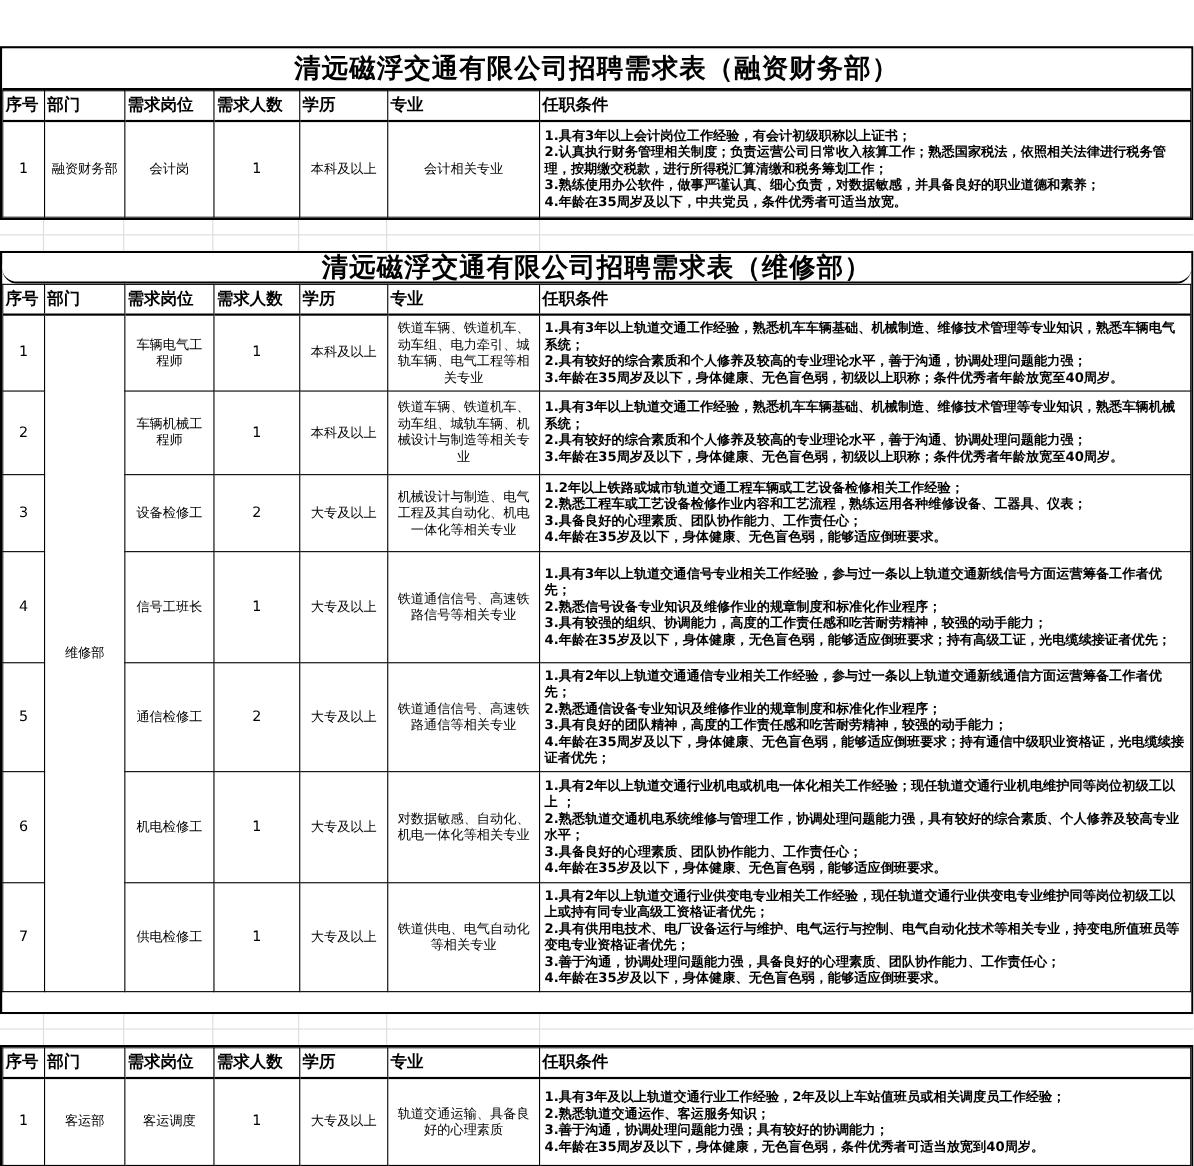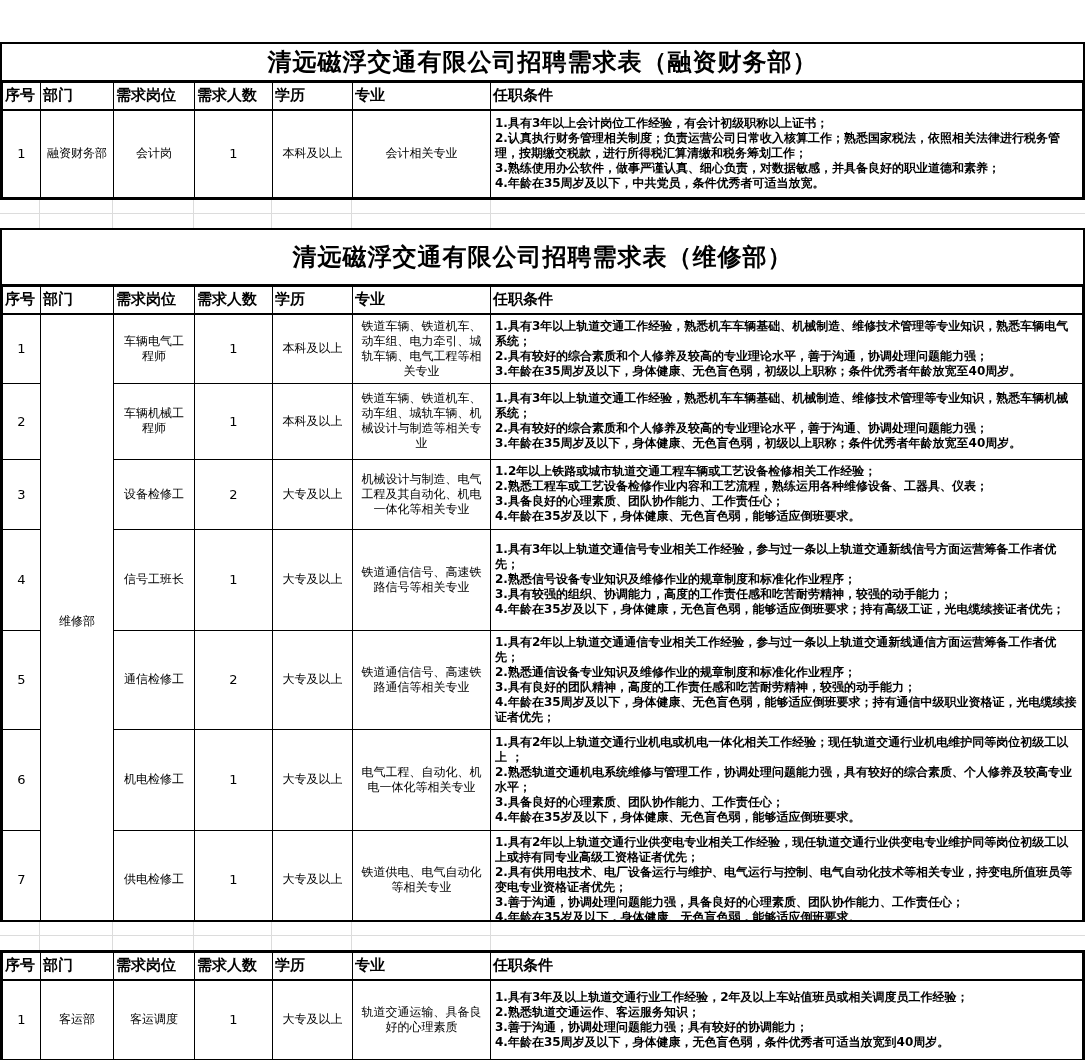--- a/index.html
+++ b/index.html
@@ -3,21 +3,21 @@
 <meta charset="utf-8">
 <style>
   html,body{margin:0;padding:0;background:#ffffff;}
   body{width:1085px;font-family:"DejaVu Sans","Liberation Sans",sans-serif;color:#000;}
   .doc{width:1085px;}
   .block{border:2px solid #000;box-sizing:border-box;overflow:hidden;background:#fff;}
   .b1{height:158px;margin-top:42px;} .b2{height:694px;} .b3{height:152px;}
   .tbl-title{display:flex;align-items:center;justify-content:center;
              font-weight:bold;font-size:24px;letter-spacing:1px;
              border-bottom:2px solid #000;box-sizing:border-box;background:#fff;}
-  .b1 .tbl-title{height:38px;} .b2 .tbl-title{height:56px;} .b3 .tbl-title{height:40px;}
+  .b1 .tbl-title{height:38px;} .b2 .tbl-title{height:28px;border-radius:18px;} .b3 .tbl-title{height:40px;}
   table.grid{border-collapse:collapse;table-layout:fixed;width:100%;}
   .grid th,.grid td{border:1px solid #000;box-sizing:border-box;padding:0 2px;
                     overflow:hidden;}
   .grid th{font-size:15px;font-weight:bold;height:27px;text-align:left;
            border-bottom:2px solid #000;}
   .grid td{font-size:12px;text-align:center;vertical-align:middle;line-height:15px;}
   td.num{font-size:13px;}
   td.post,td.major{padding:2px 6px;}
   td.req{text-align:left;padding:4px 3px 4px 4px;font-weight:bold;}
   td.req div{line-height:15px;}
@@ -170,21 +170,21 @@
               <div>2.熟悉通信设备专业知识及维修作业的规章制度和标准化作业程序；</div>
               <div>3.具有良好的团队精神，高度的工作责任感和吃苦耐劳精神，较强的动手能力；</div>
               <div>4.年龄在35周岁及以下，身体健康、无色盲色弱，能够适应倒班要求；持有通信中级职业资格证，光电缆续接证者优先；</div>
             </td>
           </tr>
           <tr style="height: 101px;">
             <td class="num">6</td>
             <td class="post">机电检修工</td>
             <td class="num">1</td>
             <td>大专及以上</td>
-            <td class="major">电气工程、自动化、机电一体化等相关专业</td>
+            <td class="major">对数据敏感、自动化、机电一体化等相关专业</td>
             <td class="req">
               <div>1.具有2年以上轨道交通行业机电或机电一体化相关工作经验；现任轨道交通行业机电维护同等岗位初级工以上 ；</div>
               <div>2.熟悉轨道交通机电系统维修与管理工作，协调处理问题能力强，具有较好的综合素质、个人修养及较高专业水平；</div>
               <div>3.具备良好的心理素质、团队协作能力、工作责任心；</div>
               <div>4.年龄在35岁及以下，身体健康、无色盲色弱，能够适应倒班要求。</div>
             </td>
           </tr>
           <tr style="height: 99px;">
             <td class="num">7</td>
             <td class="post">供电检修工</td>

